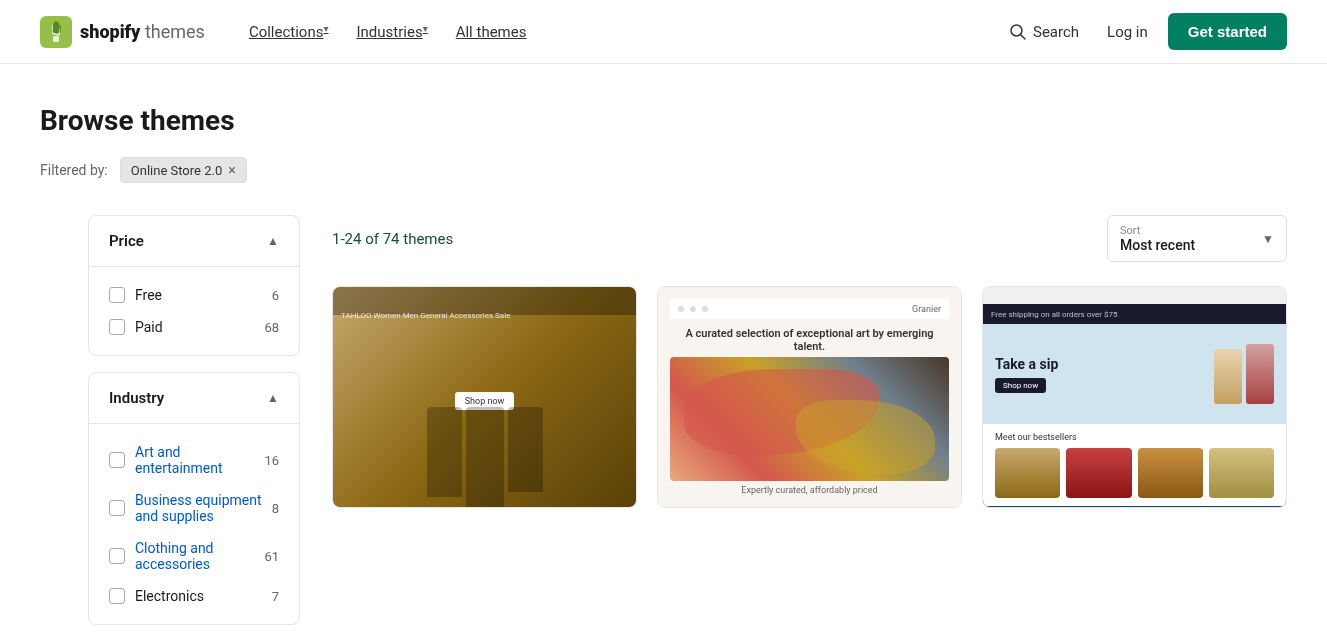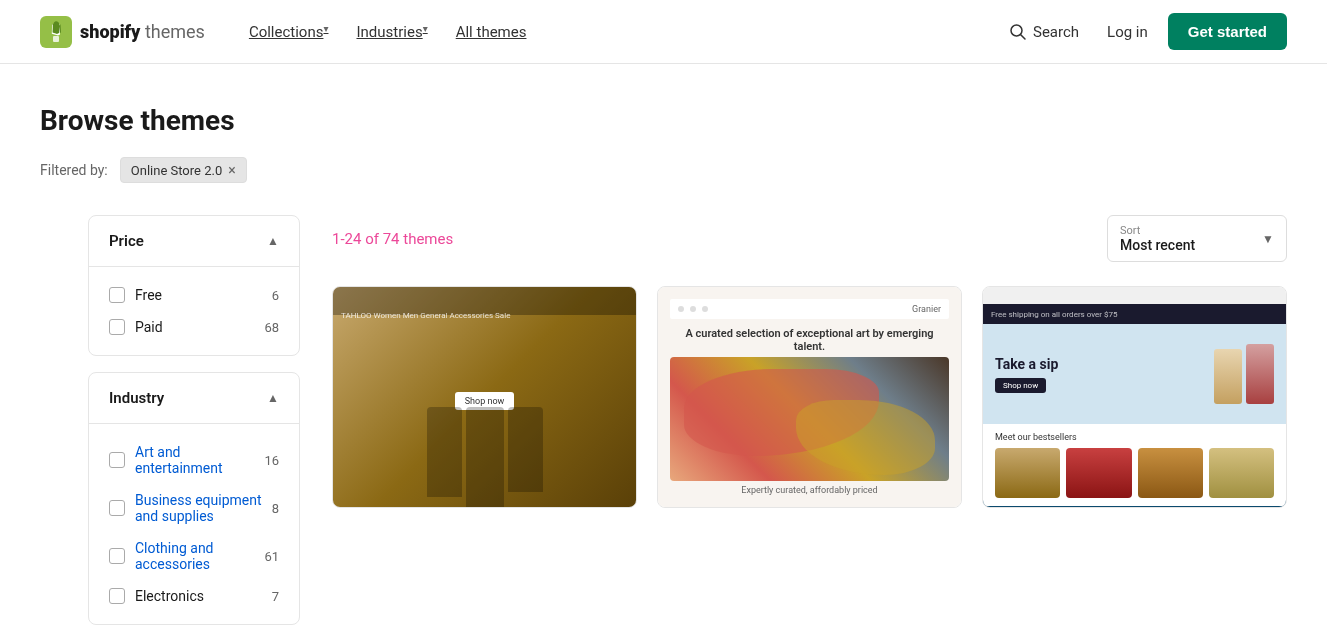--- a/index.html
+++ b/index.html
@@ -187,21 +187,21 @@
       flex: 1;
     }
     .themes-header {
       display: flex;
       align-items: center;
       justify-content: space-between;
       margin-bottom: 24px;
     }
     .themes-count {
       font-size: 15px;
-      color: #ec4899;
+      color: #14532d;
       text-align: center;
     }
     .sort-dropdown {
       display: flex;
       align-items: center;
       border: 1px solid #ddd;
       border-radius: 6px;
       padding: 8px 12px;
       font-size: 14px;
       cursor: pointer;

